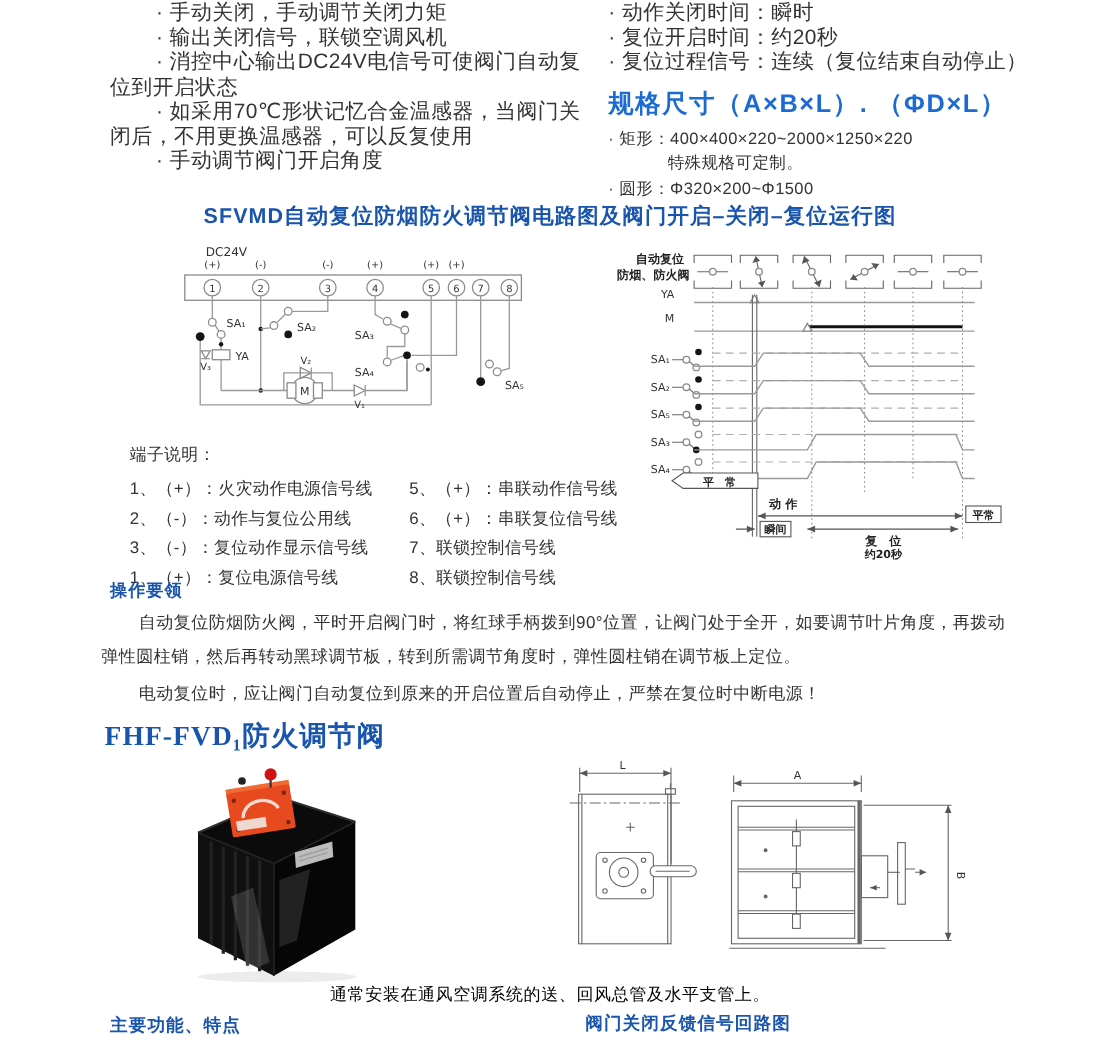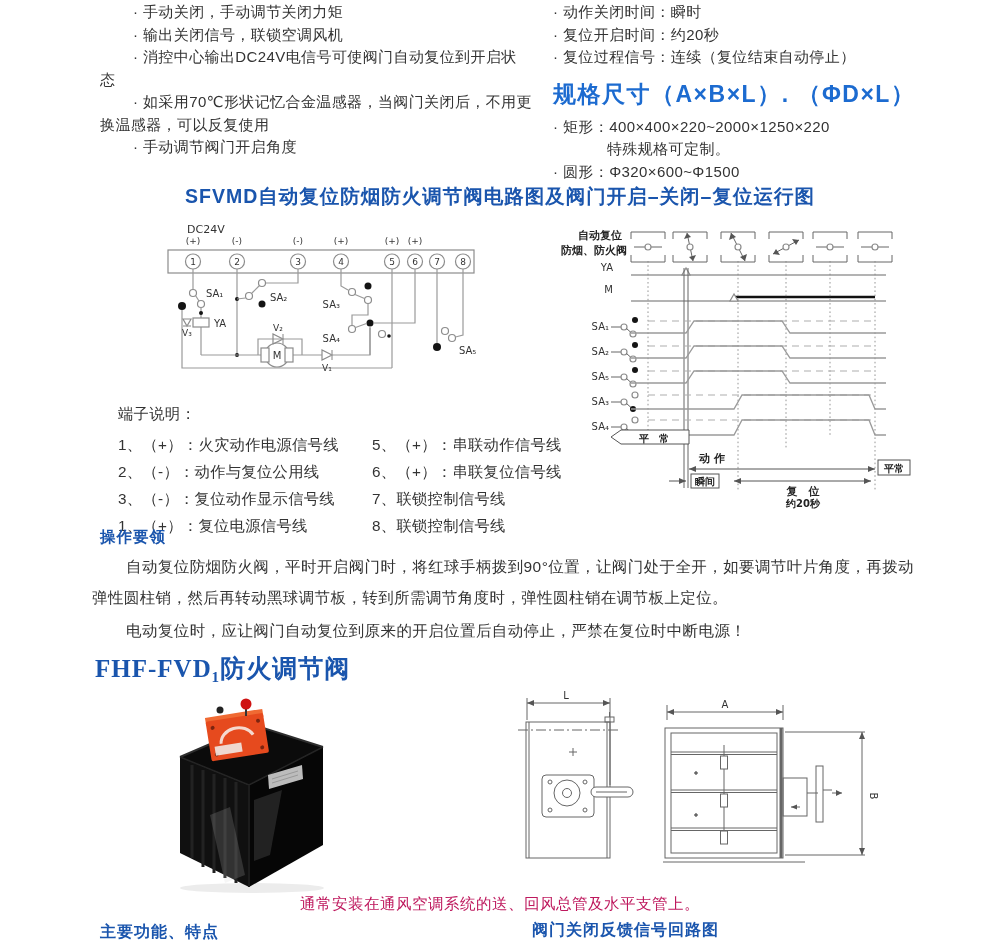--- a/index.html
+++ b/index.html
@@ -1,33 +1,33 @@
 <!DOCTYPE html>
 <html><head>
 <meta charset="utf-8">
 <style>
   html,body{margin:0;padding:0;background:#fff;}
   body{font-family:"Liberation Sans","DejaVu Sans",sans-serif;color:#333;}
   #page{position:relative;width:1000px;height:952px;background:#fff;overflow:hidden;}
   .abs{position:absolute;}
   
-  .bul p{margin:0;font-size:15px;line-height:22.5px;letter-spacing:.4px;}
+  .bul p{margin:0;font-size:19px;line-height:22.5px;letter-spacing:.4px;}
   .bul.hang p{text-indent:2.2em;}
   .spec-head{font-size:23px;font-weight:bold;color:#1c6bd0;letter-spacing:1.5px;margin:10px 0 6px 0;}
   .spec p{margin:0;font-size:15px;line-height:22.5px;letter-spacing:.4px;}
   .spec p.ind{text-indent:3.6em;}
   .sec-title{width:100%;text-align:center;font-size:19.5px;font-weight:bold;color:#1a55ad;letter-spacing:1px;}
   .tnotes{font-size:15.3px;letter-spacing:.3px;}
   .tnotes .hd{margin:0 0 4px 0;font-size:15.3px;}
   .tnotes .cols{display:grid;grid-template-columns:254px auto;}
   .tnotes p{margin:0;line-height:27px;}
   .op-head{font-size:15.5px;font-weight:bold;color:#1a55ad;letter-spacing:1px;}
   .op p{margin:0 0 2px 0;font-size:15.5px;line-height:31px;text-indent:2.2em;letter-spacing:.4px;}
   .big-title{font-size:25px;font-weight:bold;color:#1a55ad;letter-spacing:1px;}
-  .caption{width:100%;text-align:center;font-size:15.5px;letter-spacing:.5px;color:#be185d;}
+  .caption{width:100%;text-align:center;font-size:15.5px;letter-spacing:.5px;color:#000000;}
   .foot-head{font-size:16px;font-weight:bold;color:#1a55ad;letter-spacing:1px;}
   
   svg text{font-family:"DejaVu Sans","Liberation Sans",sans-serif;fill:#333;}
   .ln{fill:none;stroke:#8c8c8c;stroke-width:1.2;}
   .wire{fill:none;stroke:#9a9a9a;stroke-width:1.2;}
   .oc{fill:#fff;stroke:#8c8c8c;stroke-width:1.2;}
   .dot{fill:#141414;stroke:none;}
   .t9{font-size:9px;}  .t10{font-size:10px;} .t11{font-size:11px;}
   .bold{font-weight:bold;fill:#222;}
   .dash{fill:none;stroke:#aeaeae;stroke-width:1.1;stroke-dasharray:7,5;}
@@ -55,21 +55,21 @@
   <div class="abs" style="left:553px;top:1px;width:420px;">
     <div class="bul">
       <p>· 动作关闭时间：瞬时</p>
       <p>· 复位开启时间：约20秒</p>
       <p>· 复位过程信号：连续（复位结束自动停止）</p>
     </div>
     <div class="spec-head">规格尺寸（A×B×L）. （ΦD×L）</div>
     <div class="spec">
       <p>· 矩形：400×400×220~2000×1250×220</p>
       <p class="ind">特殊规格可定制。</p>
-      <p>· 圆形：Φ320×600~Φ1500</p>
+      <p>· 圆形：Φ320×200~Φ1500</p>
     </div>
   </div>
 
   <div class="abs sec-title" style="left:0;top:183px;">SFVMD自动复位防烟防火调节阀电路图及阀门开启–关闭–复位运行图</div>
 
   <svg class="abs" style="left:130px;top:222px;" width="400" height="180" viewBox="0 0 400 180">
     <text x="57" y="11" class="t11">DC24V</text>
 
     <g>
       <text x="63" y="22" class="t9" text-anchor="middle">(+)</text>

